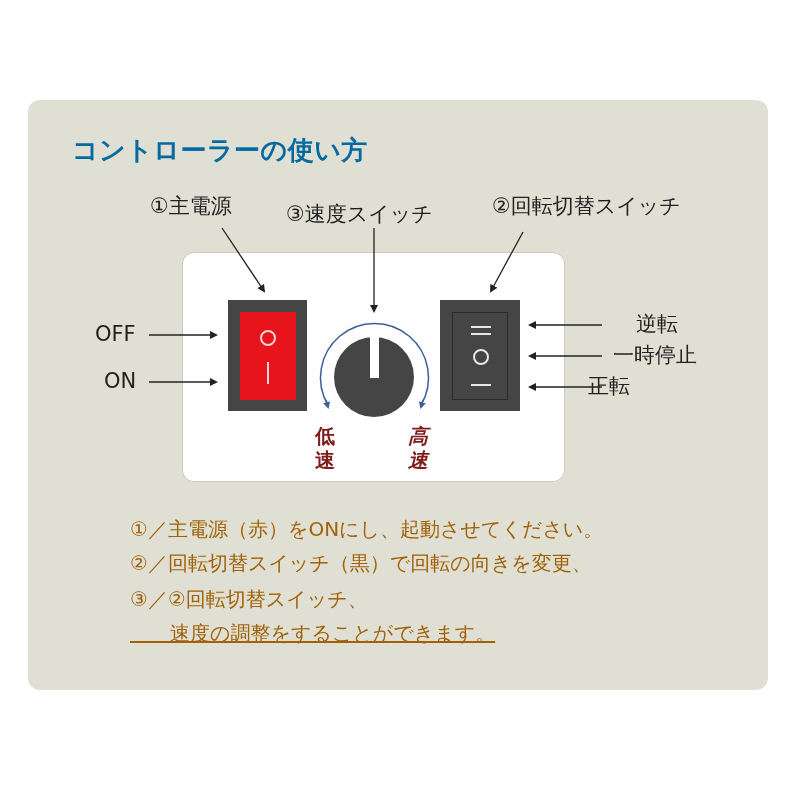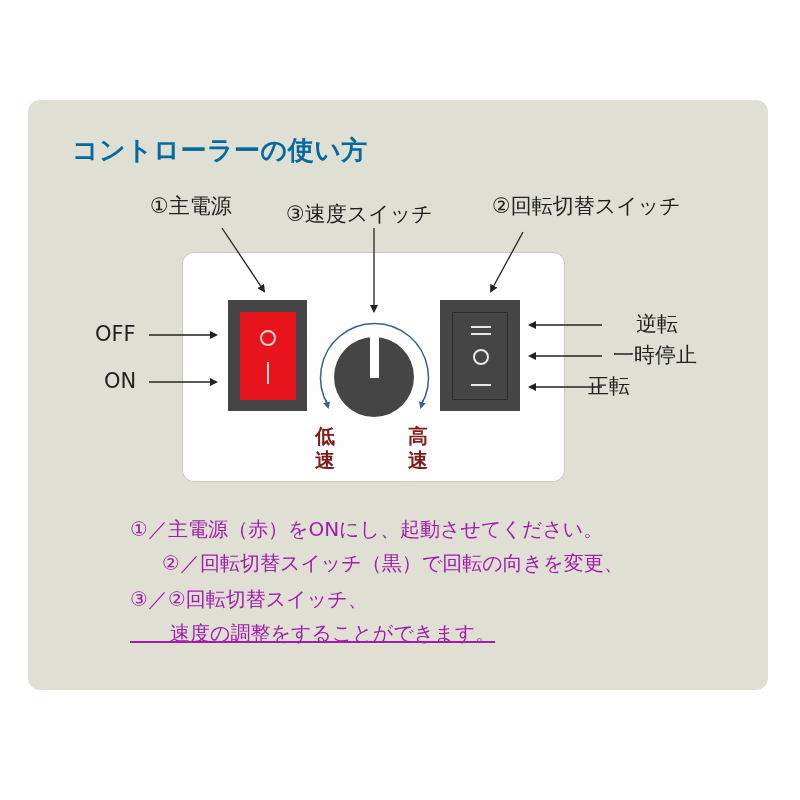--- a/index.html
+++ b/index.html
@@ -24,21 +24,21 @@
     }
     .switch {
       position: absolute; background: #454545; box-sizing: border-box;
     }
     .switch-inner { position: absolute; box-sizing: border-box; }
     .speed-label {
       position: absolute; color: #7f1d1d; font-size: 20px; line-height: 24px; width: 24px;
       font-weight: bold;
     }
     .desc {
-      position: absolute; left: 130px; font-size: 20px; line-height: 1; color: #a21caf;
+      position: absolute; left: 130px; font-size: 20px; line-height: 1; color: #a16207;
       white-space: nowrap;
     }
     svg.overlay { position: absolute; left: 0; top: 0; pointer-events: none; }
   </style>
 </head>
 <body>
 
 <div class="outer-panel"></div>
 
 <div class="title">コントローラーの使い方</div>
@@ -94,18 +94,18 @@
 </svg>
 
 <div class="label" style="left:95px; top:324px;">OFF</div>
 <div class="label" style="left:104px; top:371px;">ON</div>
 
 <div class="label" style="left:636px; top:314px;">逆転</div>
 <div class="label" style="left:613px; top:345px;">一時停止</div>
 <div class="label" style="left:588px; top:376px;">正転</div>
 
 <div class="speed-label" style="left:315px; top:424px;">低速</div>
-<div class="speed-label" style="left:408px; top:424px;">高速</div>
+<div class="speed-label" style="left:408px; top:424px;font-style:italic;">高速</div>
 
 <div class="desc" style="top:519px;">①／主電源（赤）をONにし、起動させてください。</div>
-<div class="desc" style="top:553px;margin-left:32px;">②／回転切替スイッチ（黒）で回転の向きを変更、</div>
+<div class="desc" style="top:553px;">②／回転切替スイッチ（黒）で回転の向きを変更、</div>
 <div class="desc" style="top:589px;">③／②回転切替スイッチ、</div>
 <div class="desc" style="top:623px;text-decoration:underline;">　　速度の調整をすることができます。</div>
 
 </body></html>

